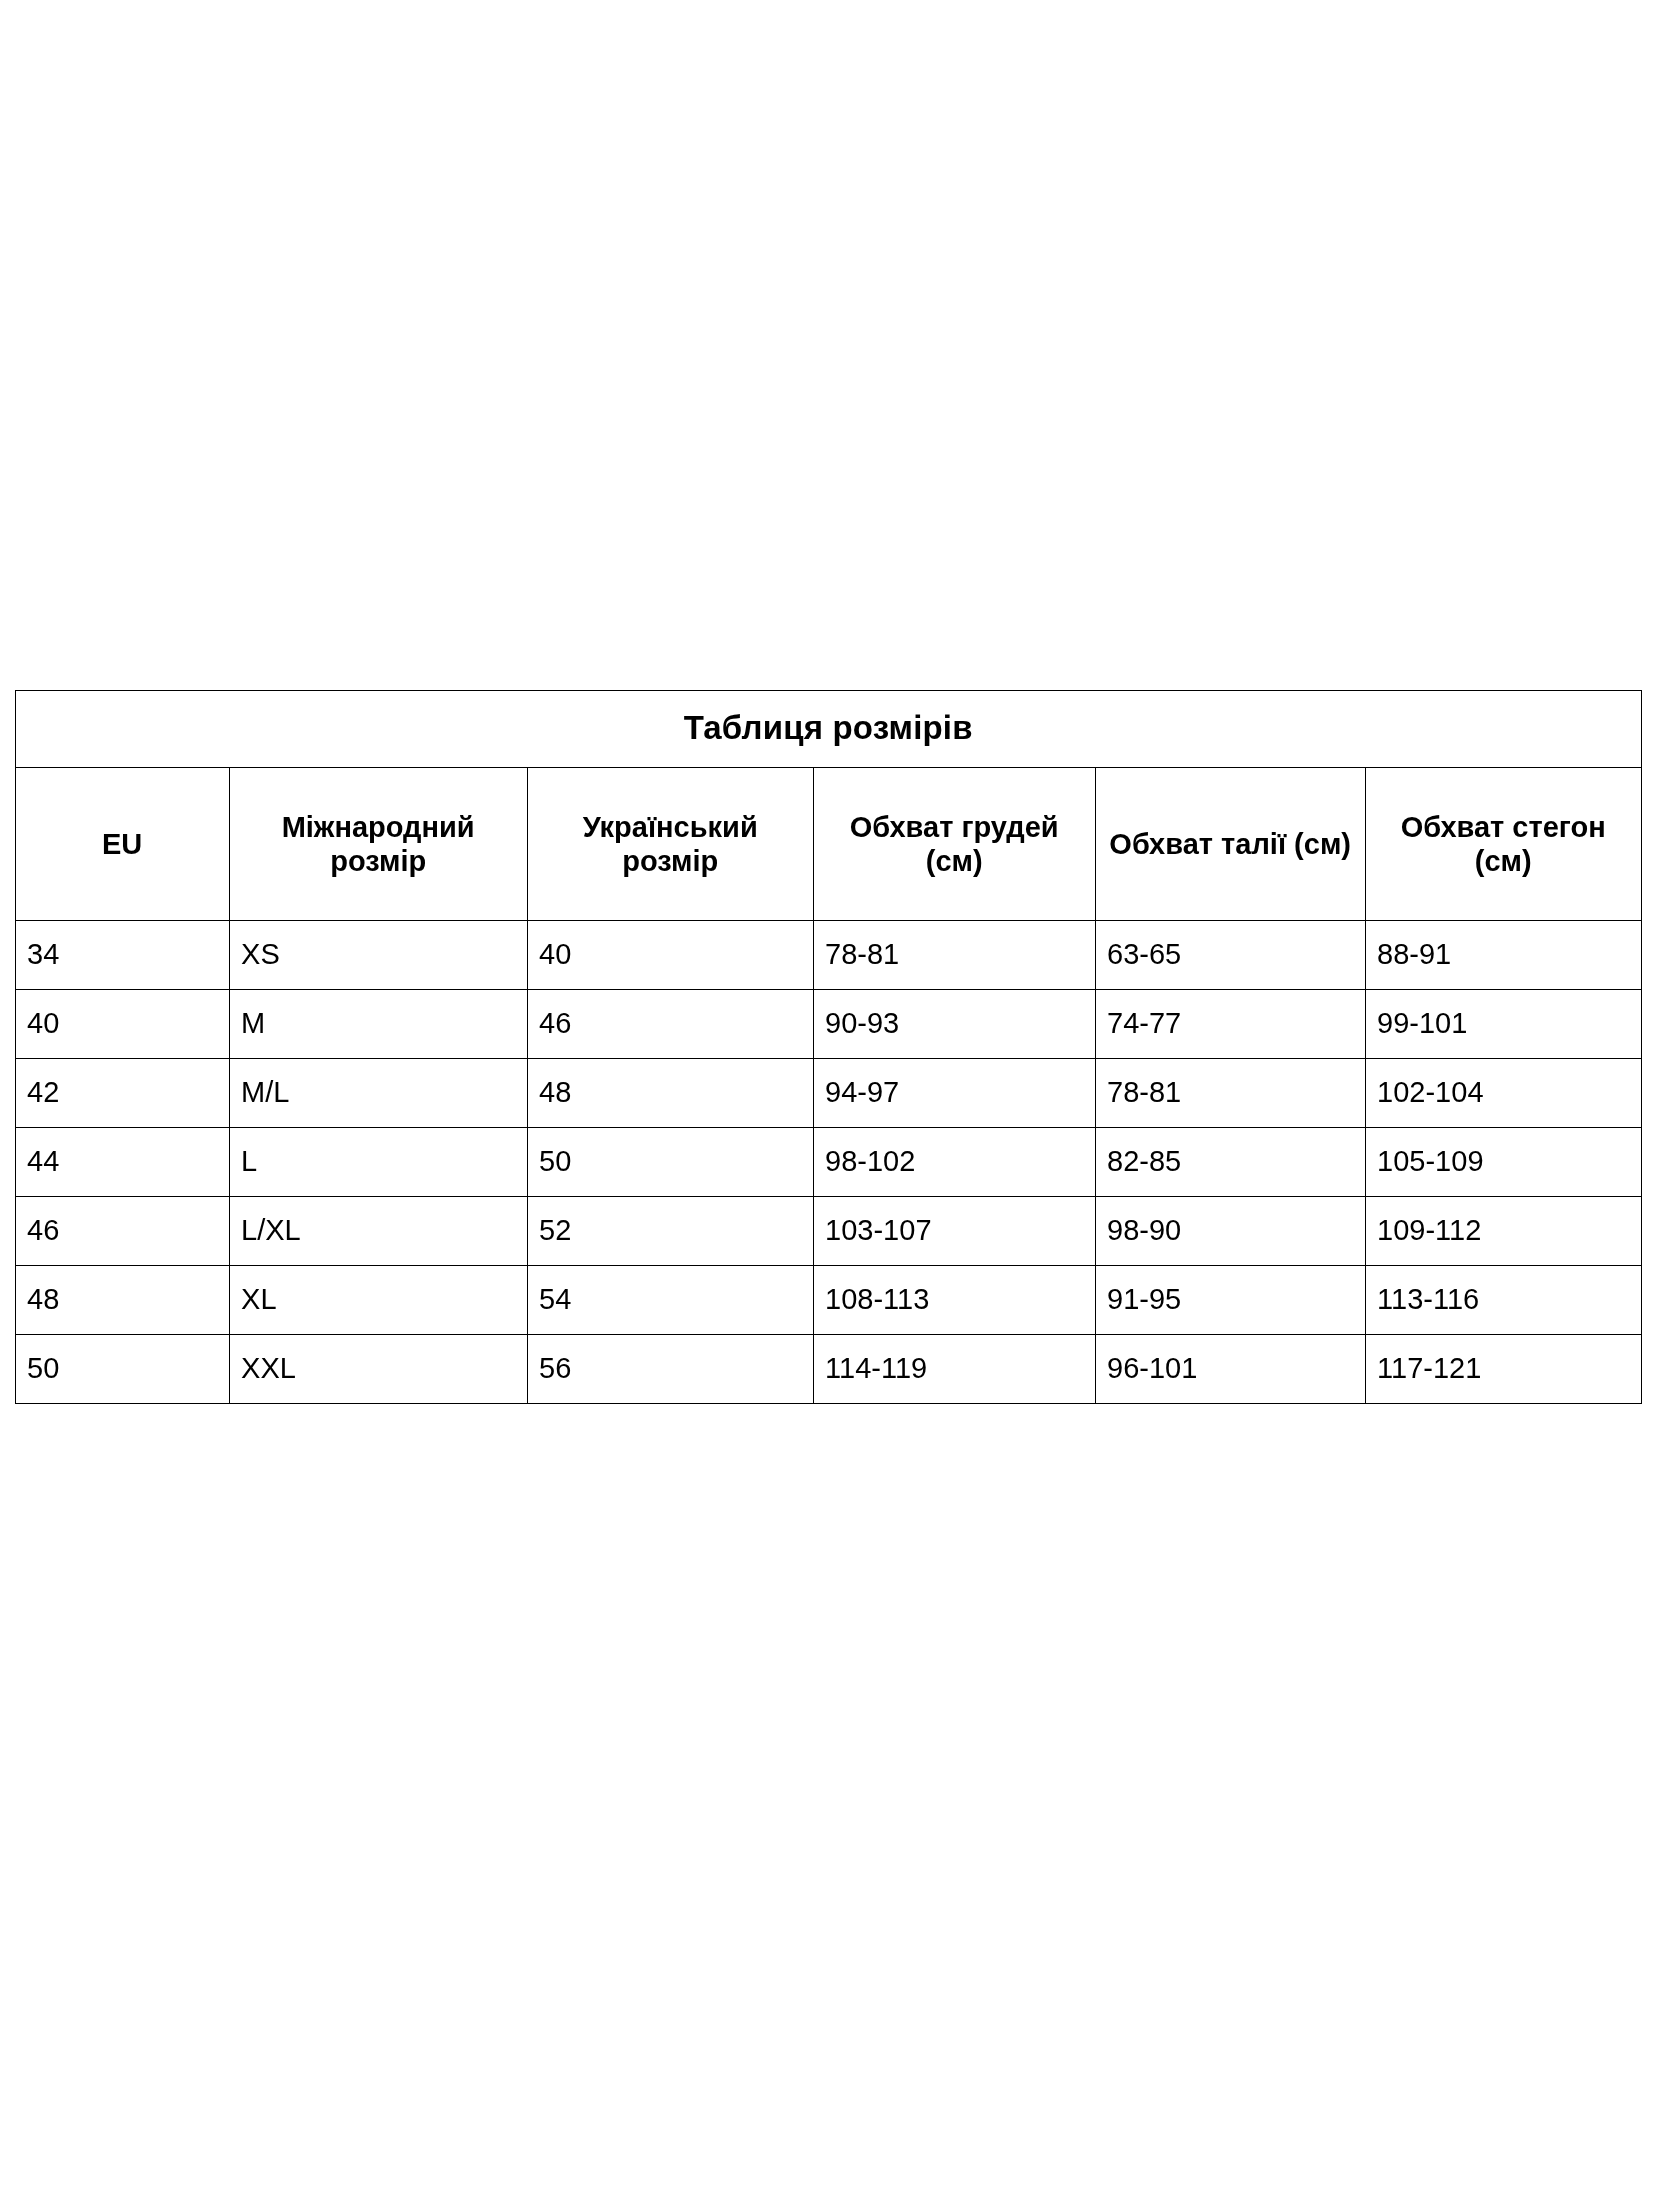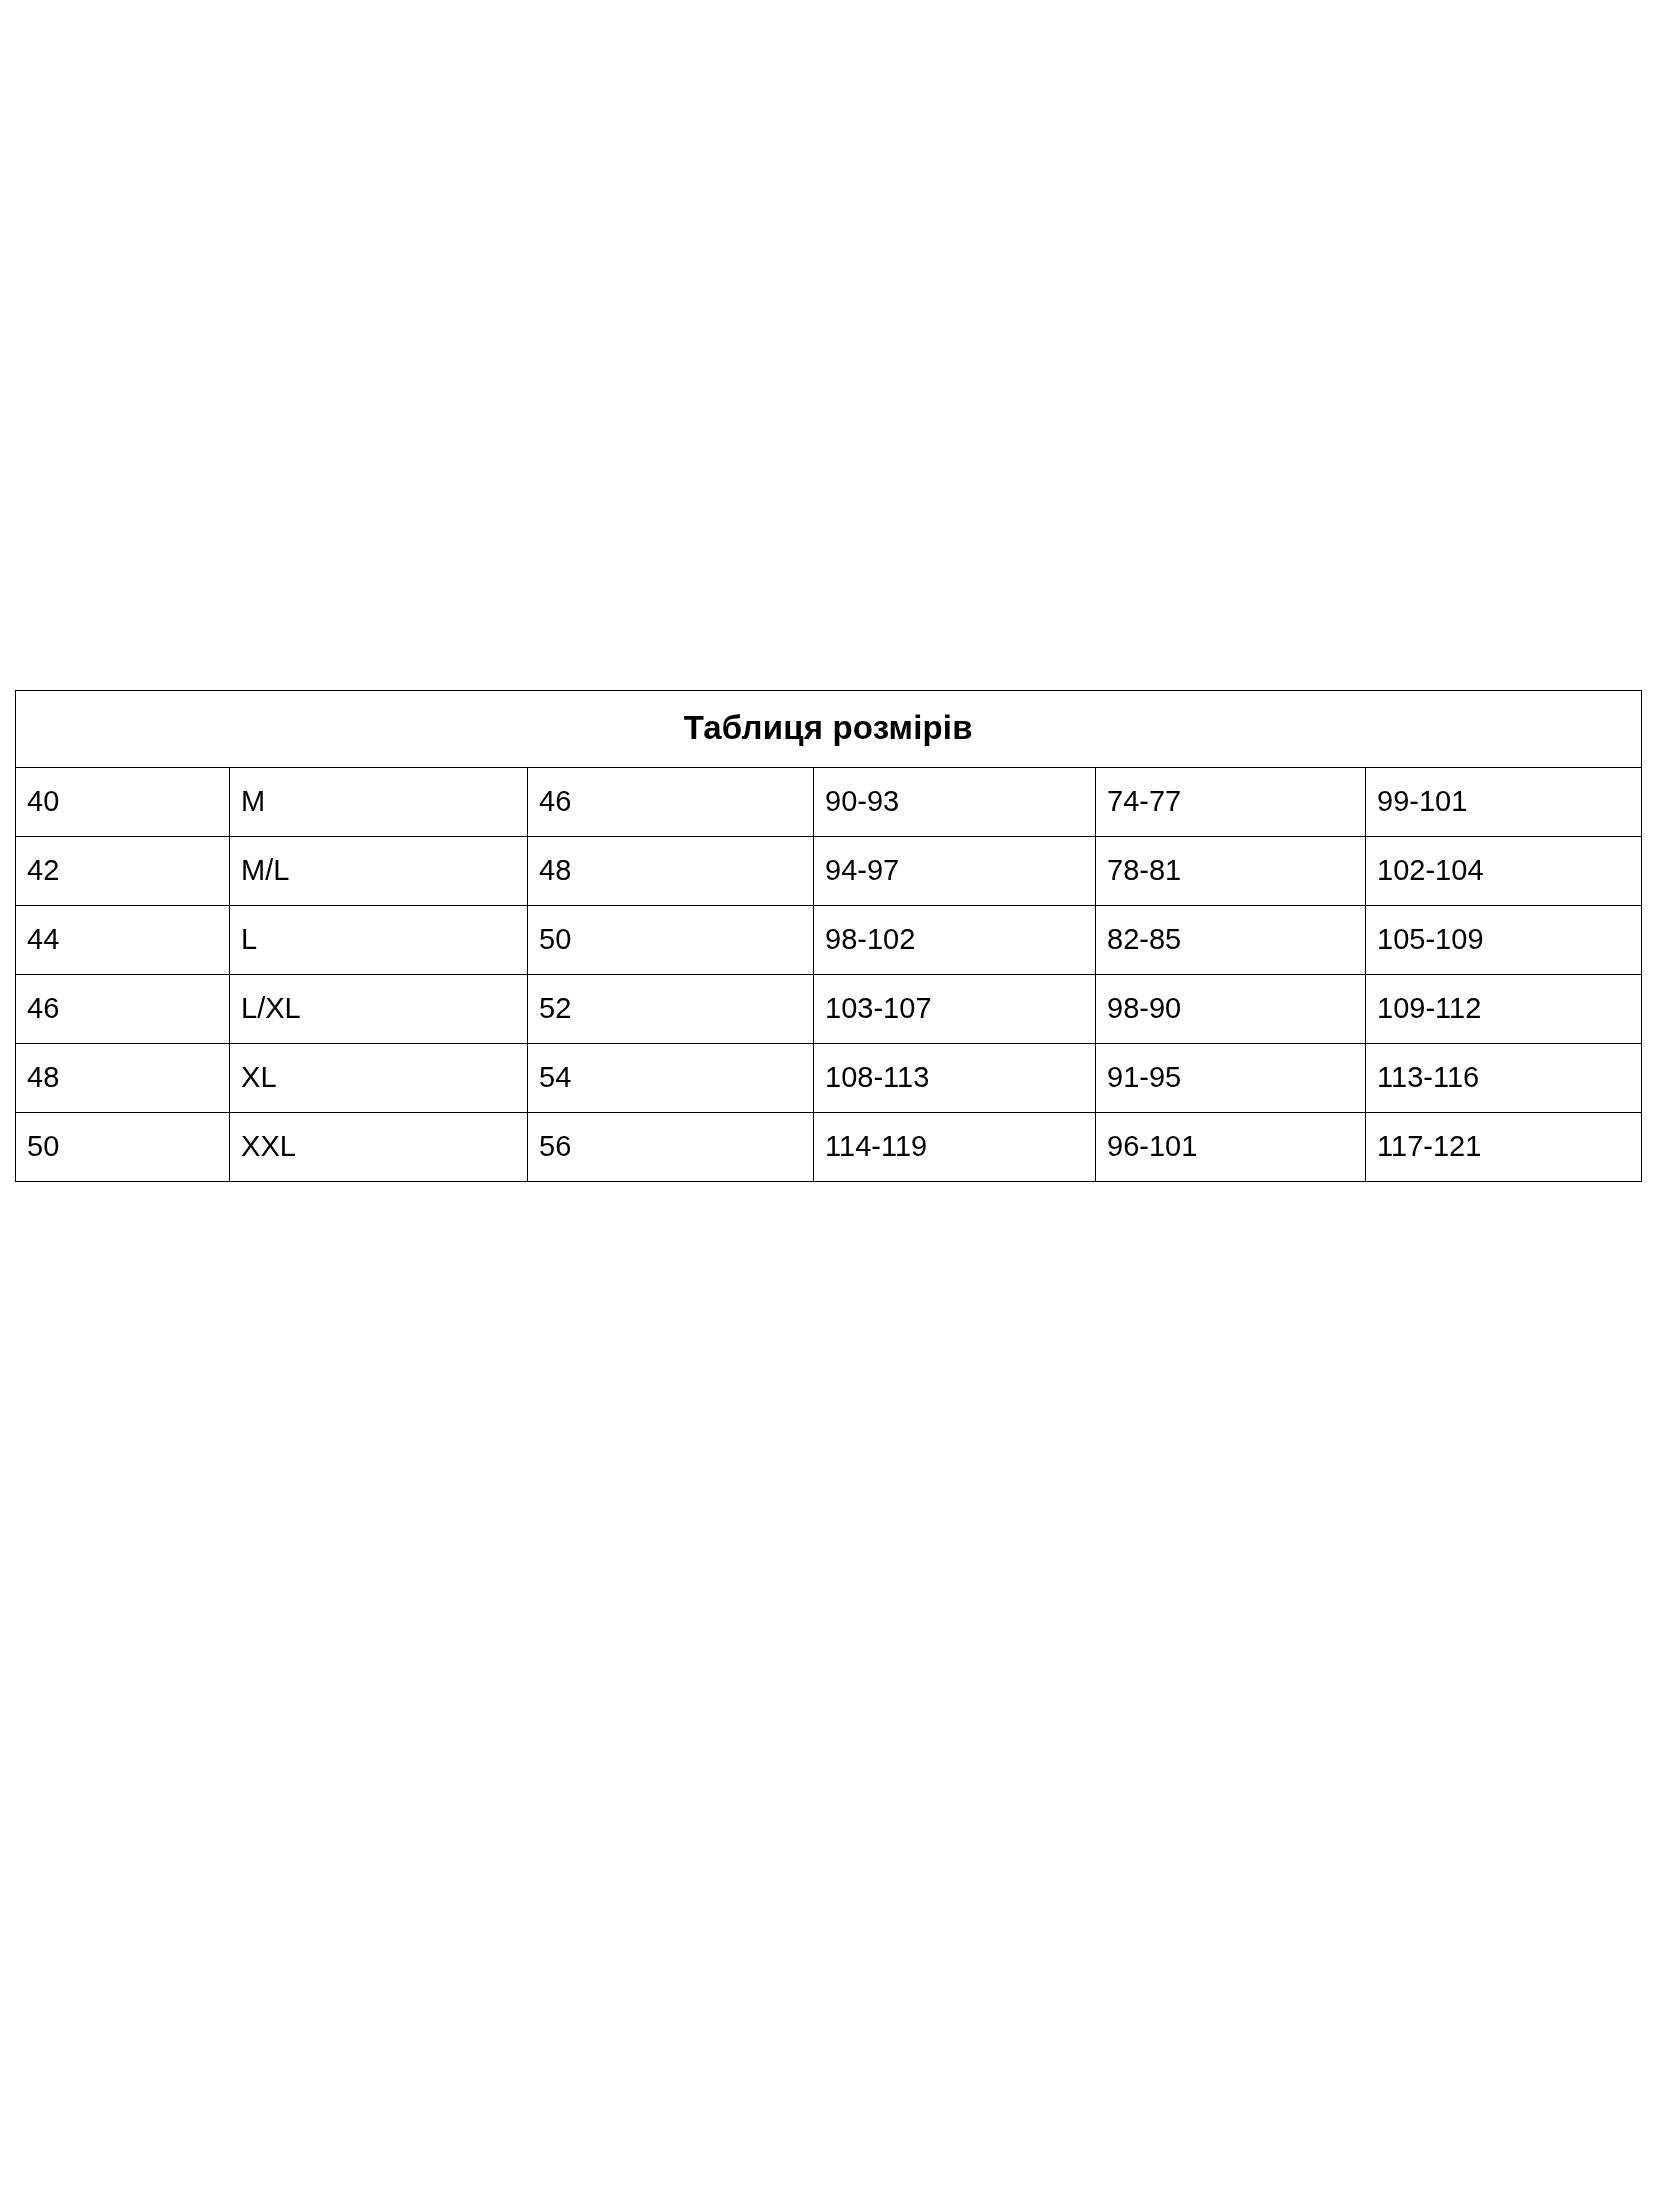--- a/index.html
+++ b/index.html
@@ -110,23 +110,39 @@
           <col class="c4">
           <col class="c5">
       </colgroup>
 
       <thead>
         <tr class="title-row">
           <td colspan="6">
             <div class="table-title">Таблиця розмірів</div>
           </td>
         </tr>
+        <tr>
+          <th class="eu-head">EU</th>
+          <th>Міжнародний розмір</th>
+          <th>Український розмір</th>
+          <th>Обхват грудей (см)</th>
+          <th>Обхват талії (см)</th>
+          <th>Обхват стегон (см)</th>
+        </tr>
       </thead>
 
       <tbody>
+        <tr>
+          <td>34</td>
+          <td>XS</td>
+          <td>40</td>
+          <td>78-81</td>
+          <td>63-65</td>
+          <td>88-91</td>
+        </tr>
         <tr>
           <td>40</td>
           <td>M</td>
           <td>46</td>
           <td>90-93</td>
           <td>74-77</td>
           <td>99-101</td>
         </tr>
         <tr>
           <td>42</td>

